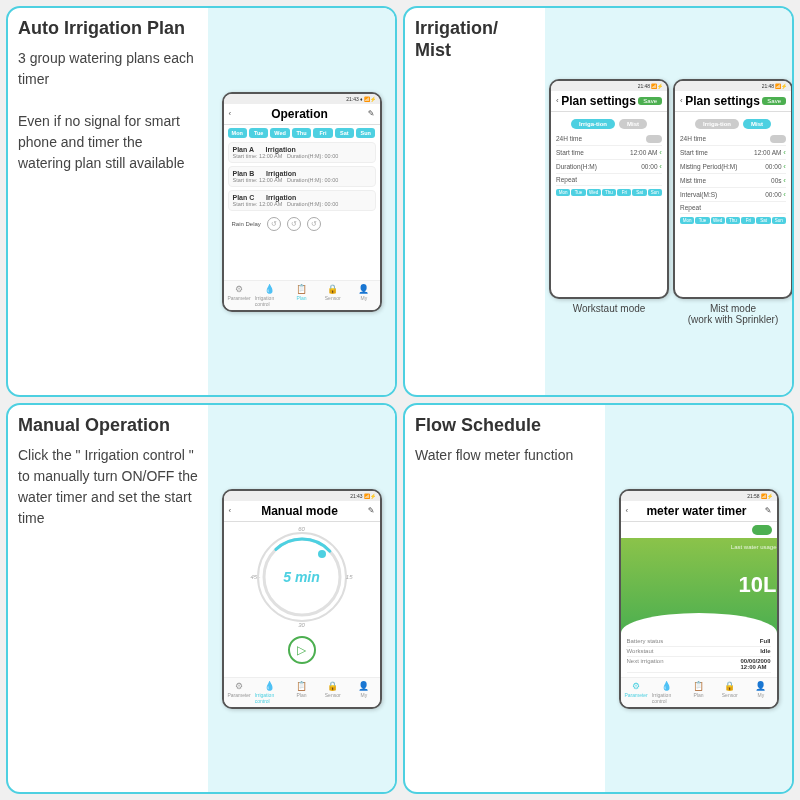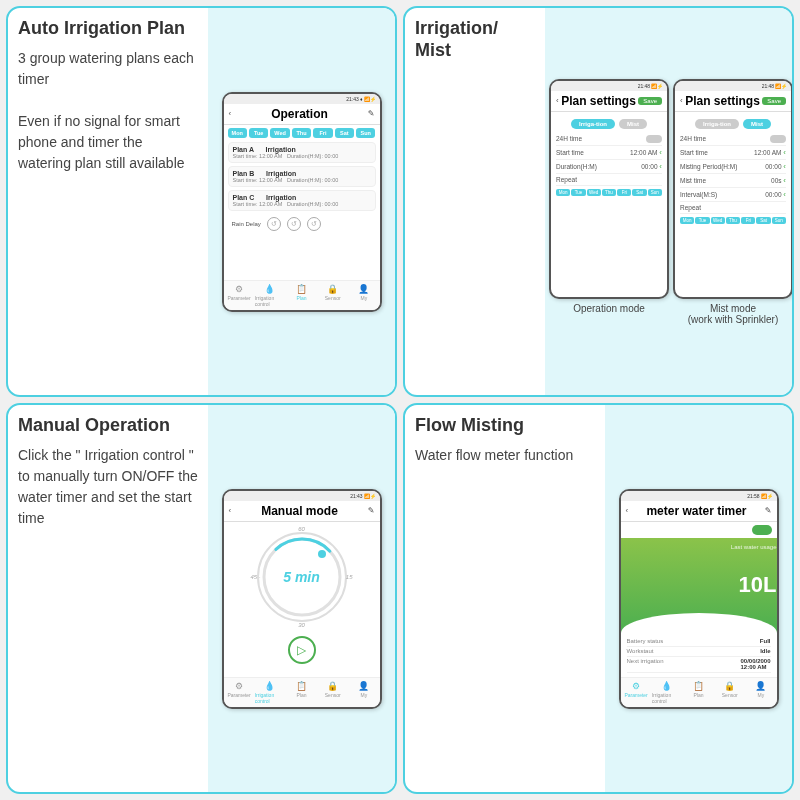--- a/index.html
+++ b/index.html
@@ -426,21 +426,21 @@
               <div class="small-day-btn">Mon</div>
               <div class="small-day-btn">Tue</div>
               <div class="small-day-btn">Wed</div>
               <div class="small-day-btn">Thu</div>
               <div class="small-day-btn">Fri</div>
               <div class="small-day-btn">Sat</div>
               <div class="small-day-btn">Sun</div>
             </div>
           </div>
         </div>
-        <div class="phone-label">Operation mode</div>
+        <div class="phone-label">Workstaut mode</div>
       </div>
 
       <div class="phone-col">
         <div class="phone">
           <div class="phone-status">21:48 📶⚡</div>
           <div class="phone-header">
             <span class="back-arrow">‹</span>
             <span class="phone-header-title">Plan settings</span>
             <span class="save-btn">Save</span>
           </div>
@@ -540,21 +540,21 @@
         <div class="nav-item">
           <span class="nav-icon">👤</span>My
         </div>
       </div>
     </div>
   </div>
 </div>
 
 <div class="quadrant">
   <div class="q-text">
-    <div class="q-title">Flow Misting</div>
+    <div class="q-title">Flow Schedule</div>
     <div class="q-desc">Water flow meter function</div>
   </div>
   <div class="q-phones">
     <div class="phone wide">
       <div class="phone-status">21:58 📶⚡</div>
       <div class="phone-header">
         <span class="back-arrow">‹</span>
         <span class="phone-header-title">meter water timer</span>
         <span class="edit-icon">✎</span>
       </div>

